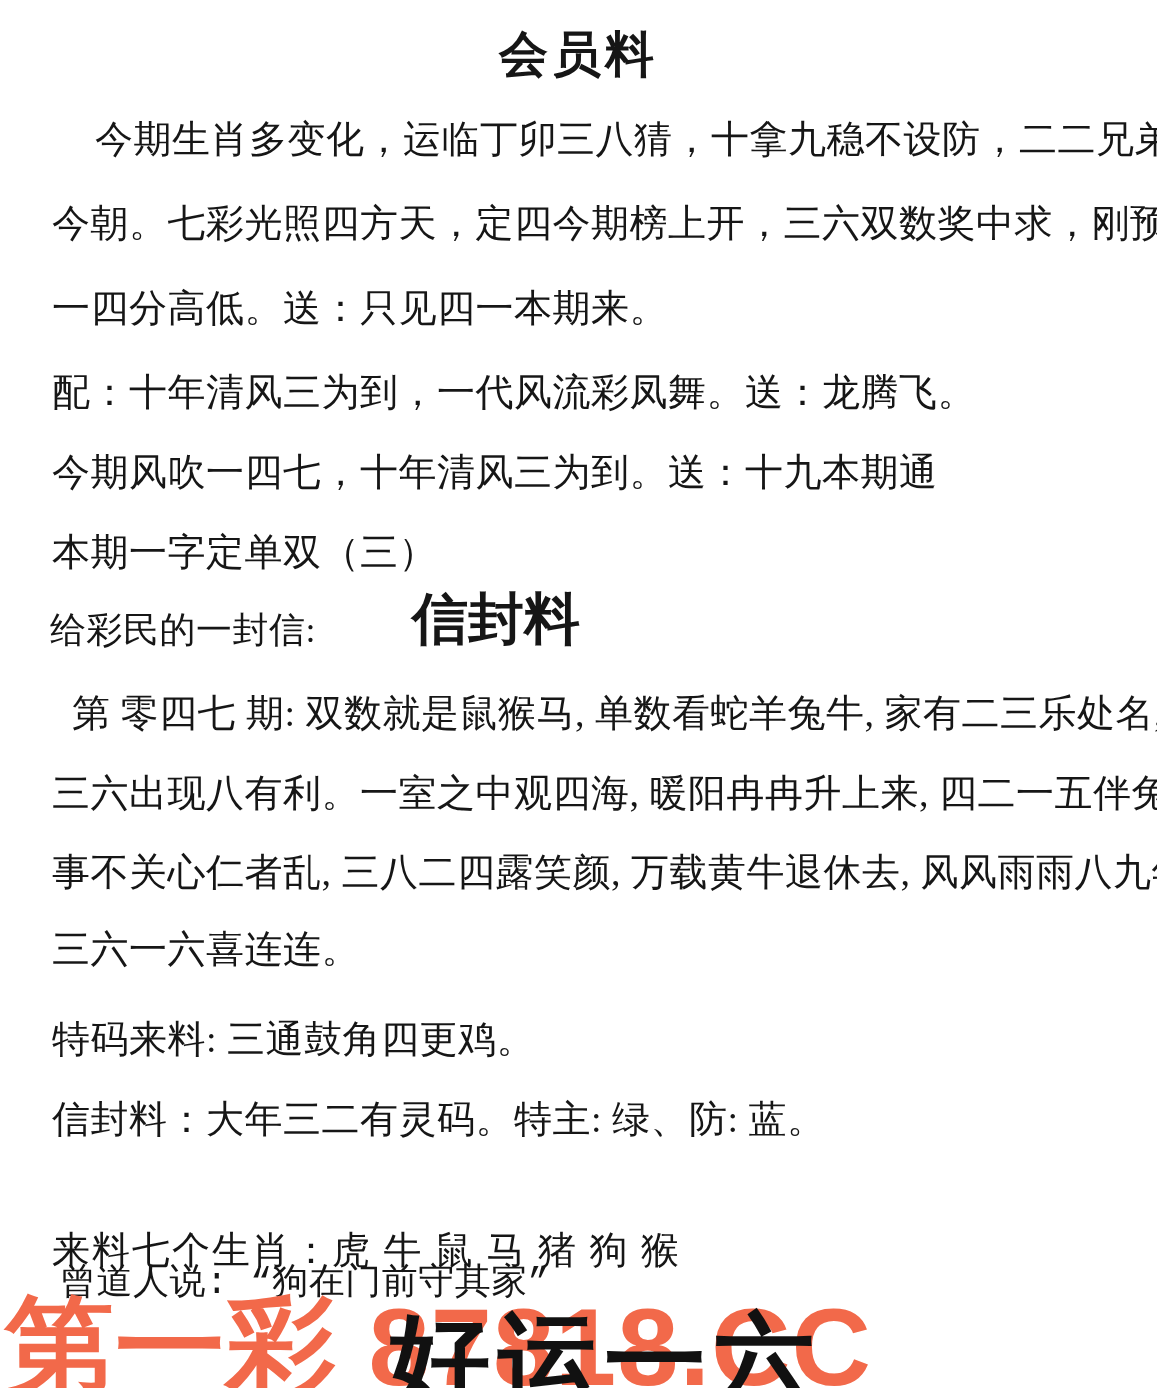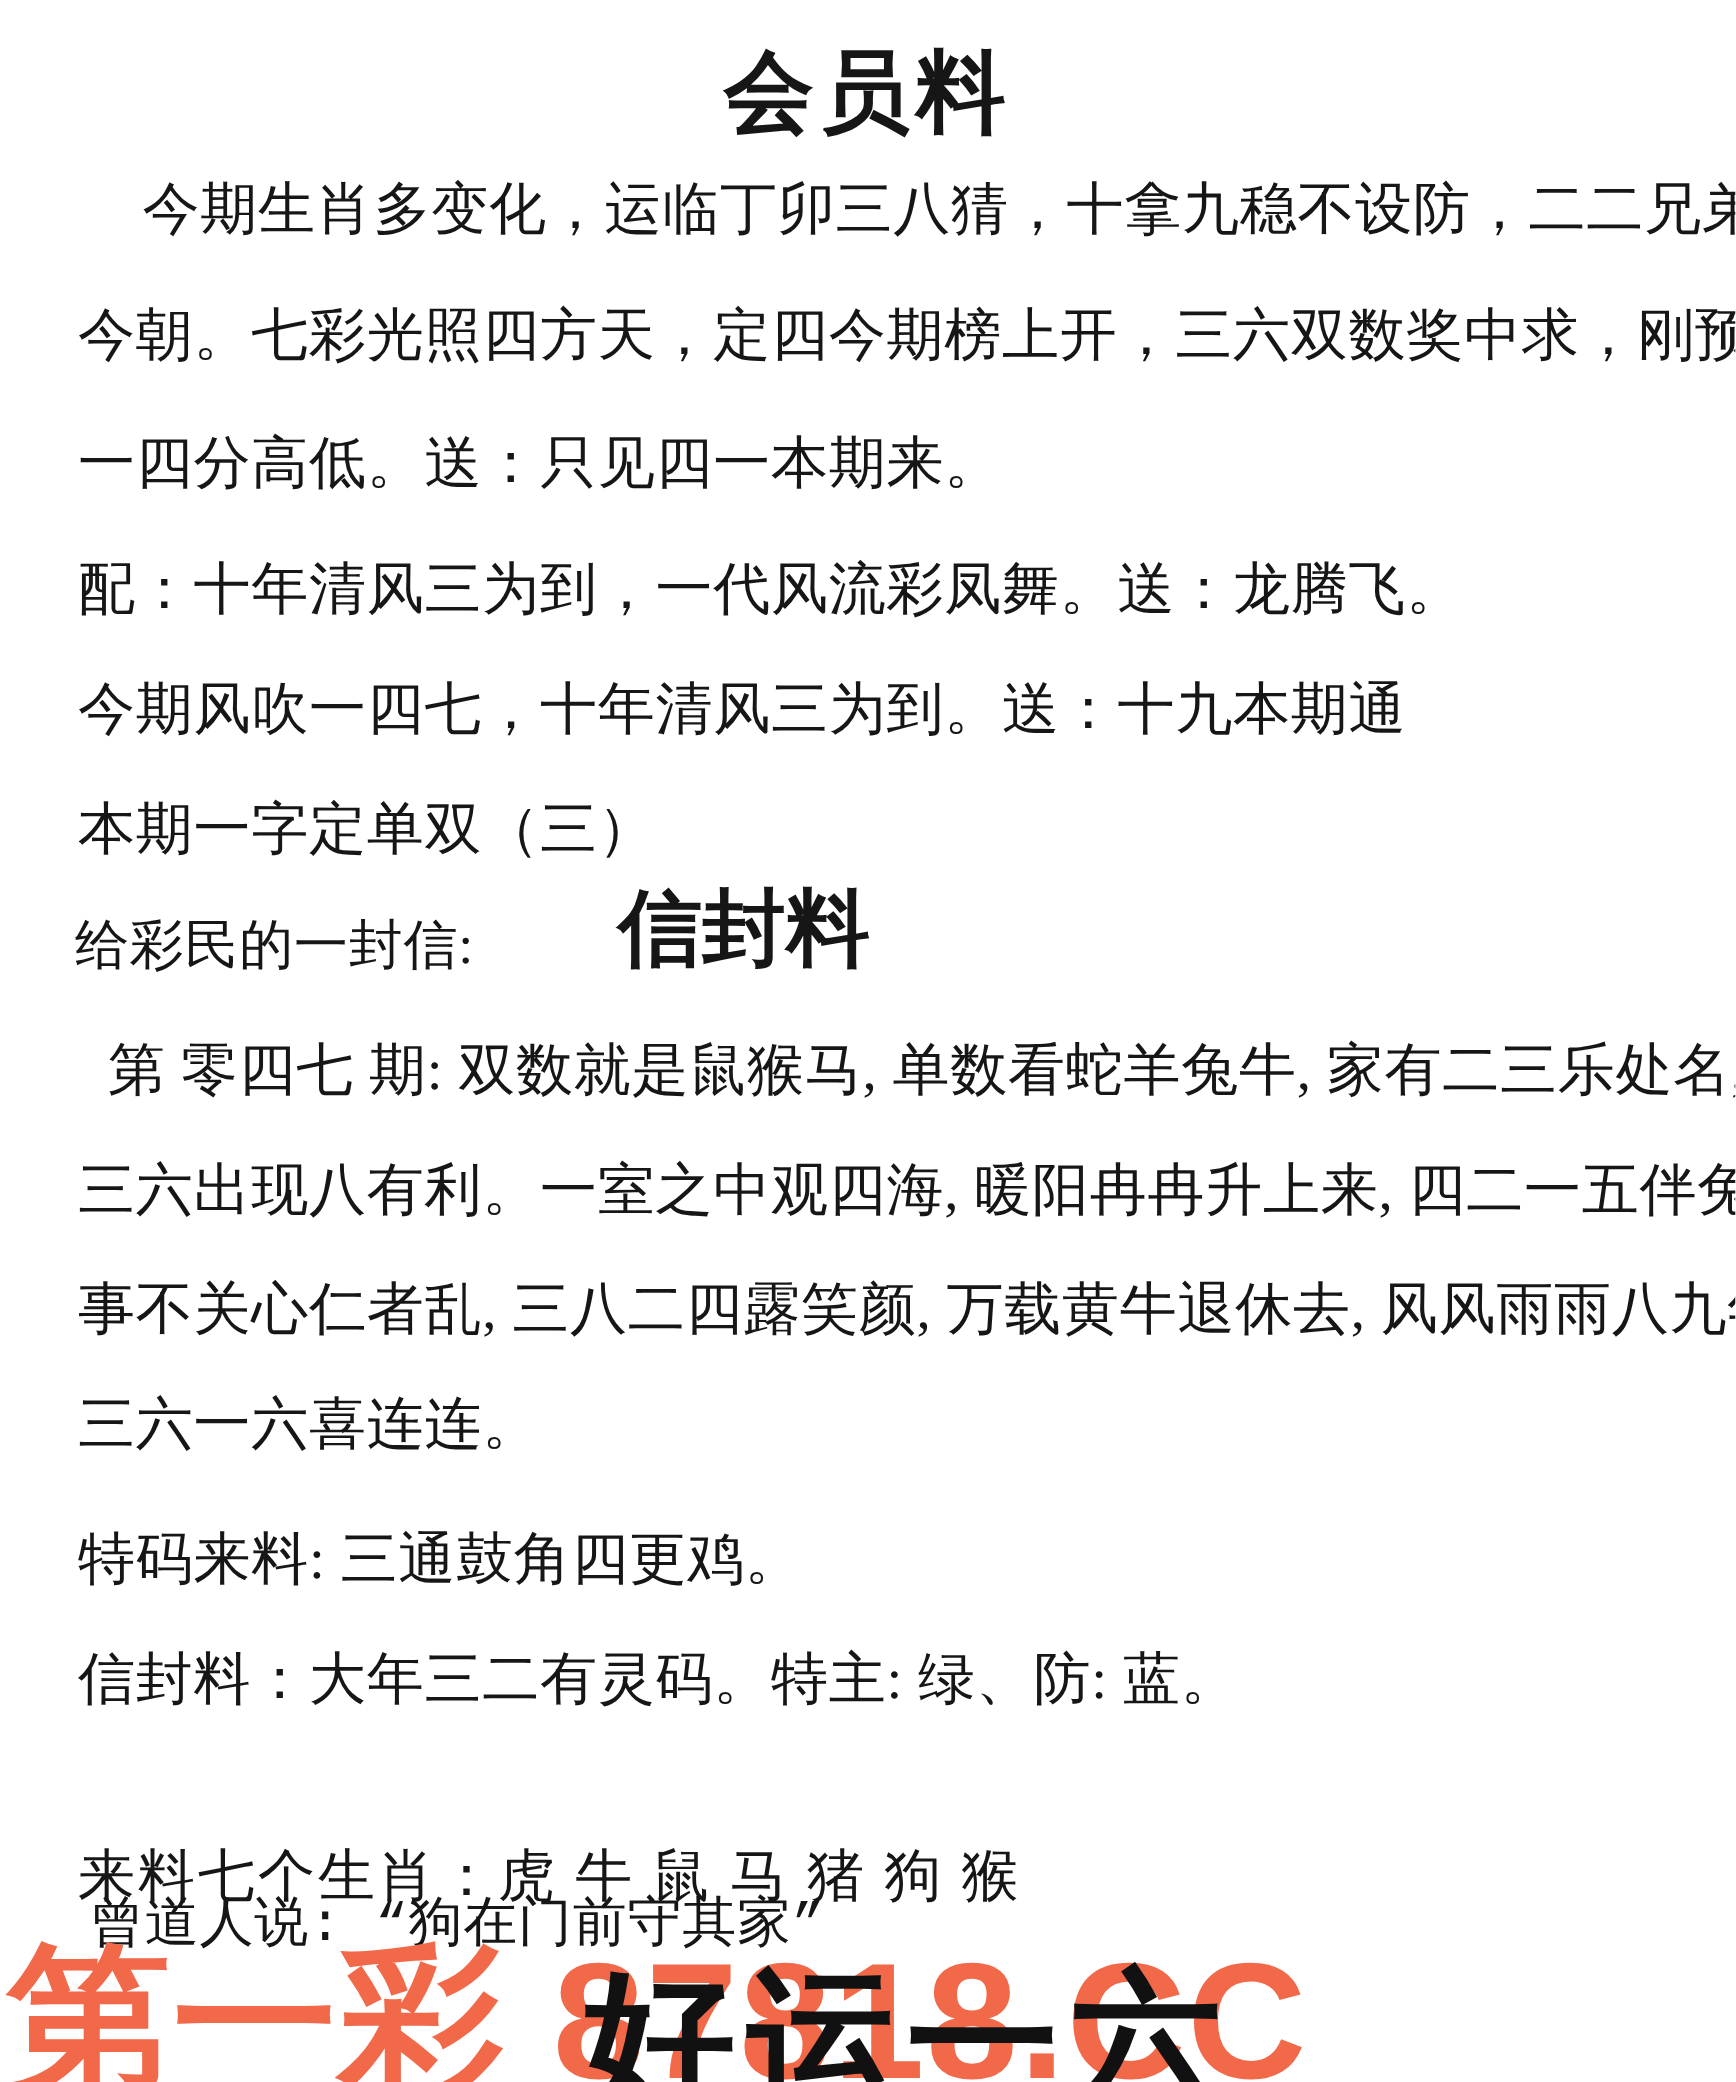--- a/index.html
+++ b/index.html
@@ -14,21 +14,21 @@
     color: #161616;
   }
   .big-title {
     position: absolute;
     left: 0;
     width: 100%;
     text-align: center;
     font-weight: 900;
     white-space: nowrap;
   }
-  .member-title { top: 22px; font-size: 60px; letter-spacing: 4px; }
+  .member-title { top: 22px; font-size: 49px; letter-spacing: 4px; }
   .envelope-title {
     position: absolute;
     left: 412px;
     top: 582px;
     font-size: 56px;
     font-weight: 900;
     white-space: nowrap;
   }
   .bl {
     position: absolute;

